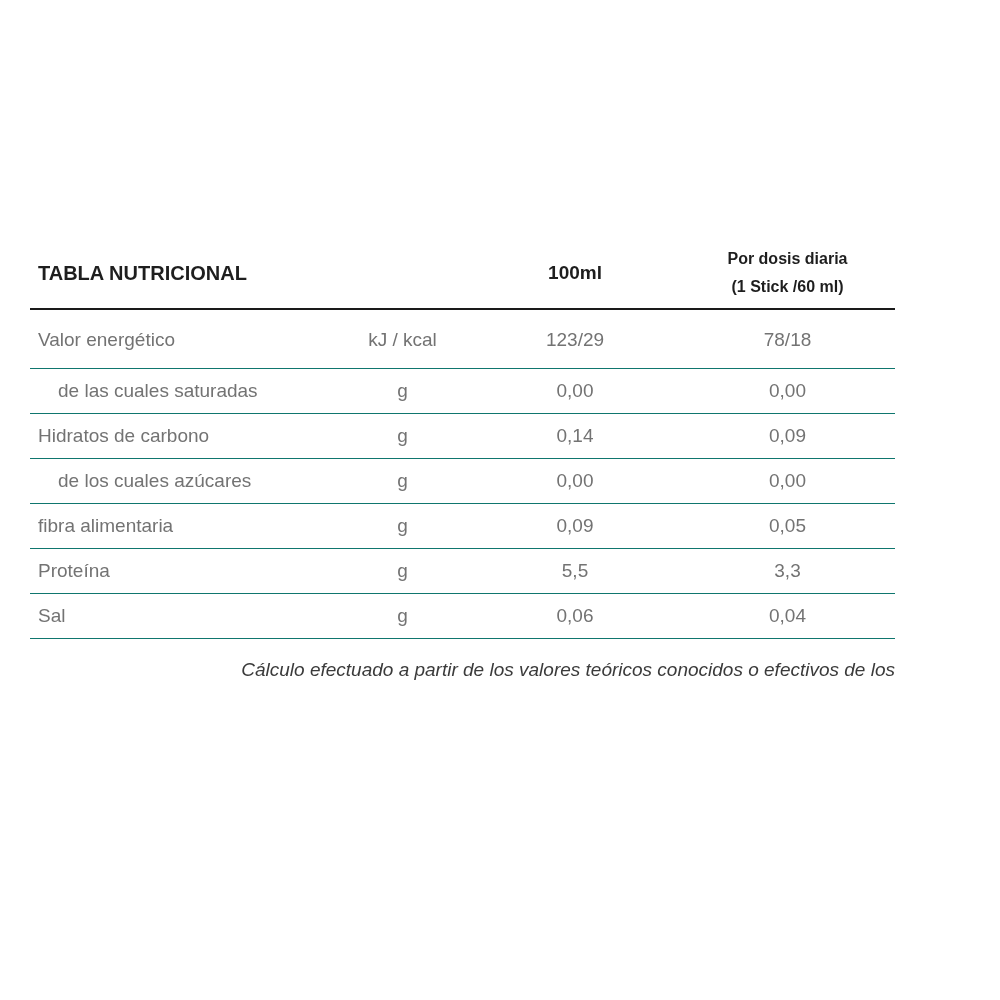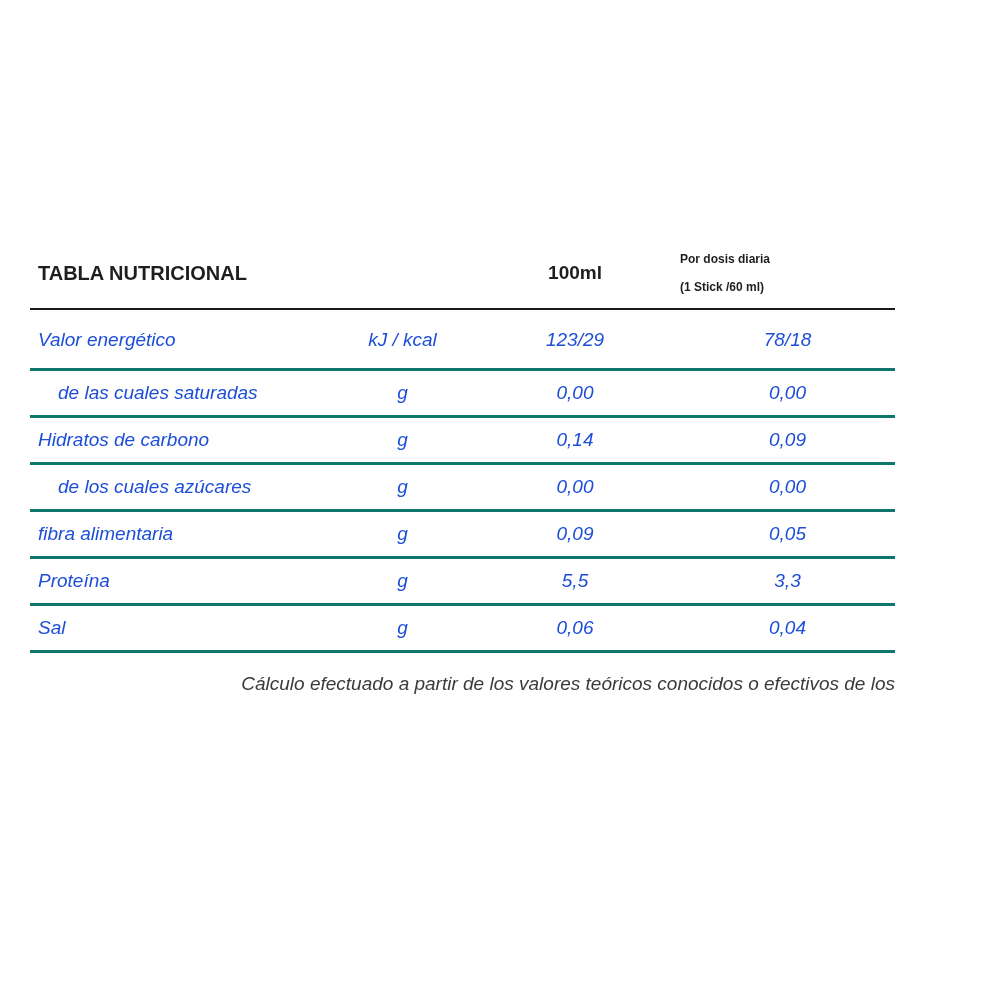--- a/index.html
+++ b/index.html
@@ -40,30 +40,29 @@
     color: #1e1e1e;
     font-size: 20px;
     height: 70px;
     vertical-align: middle;
     padding: 0;
     border-bottom: 2px solid #1a1a1a;
   }
   th.h-label { text-align: left; padding-left: 8px; }
   th.h-unit  { text-align: center; }
   th.h-100ml { text-align: center; font-size: 19px; }
-  th.h-dose  { text-align: left; font-size: 12px; line-height: 28px; font-weight: bold; }
+  th.h-dose  { text-align: center; font-size: 16px; line-height: 28px; font-weight: bold; }
 
   tbody td {
     font-size: 19px;
-    color: #1d4ed8;
+    color: #737373;
     height: 44px;
     vertical-align: middle;
     padding: 0;
-    border-bottom: 3px solid #0f766e;
-    font-style: italic;
+    border-bottom: 1px solid #0f766e;
   }
   tbody tr.row-first td { height: 56px; padding-top: 2px; }
   td.cell-label { text-align: left; padding-left: 8px; }
   tr.indent td.cell-label { padding-left: 28px; }
   td.cell-unit  { text-align: center; }
   td.cell-100ml { text-align: center; }
   td.cell-dose  { text-align: center; }
 
   .footnote {
     margin-top: 12px;

